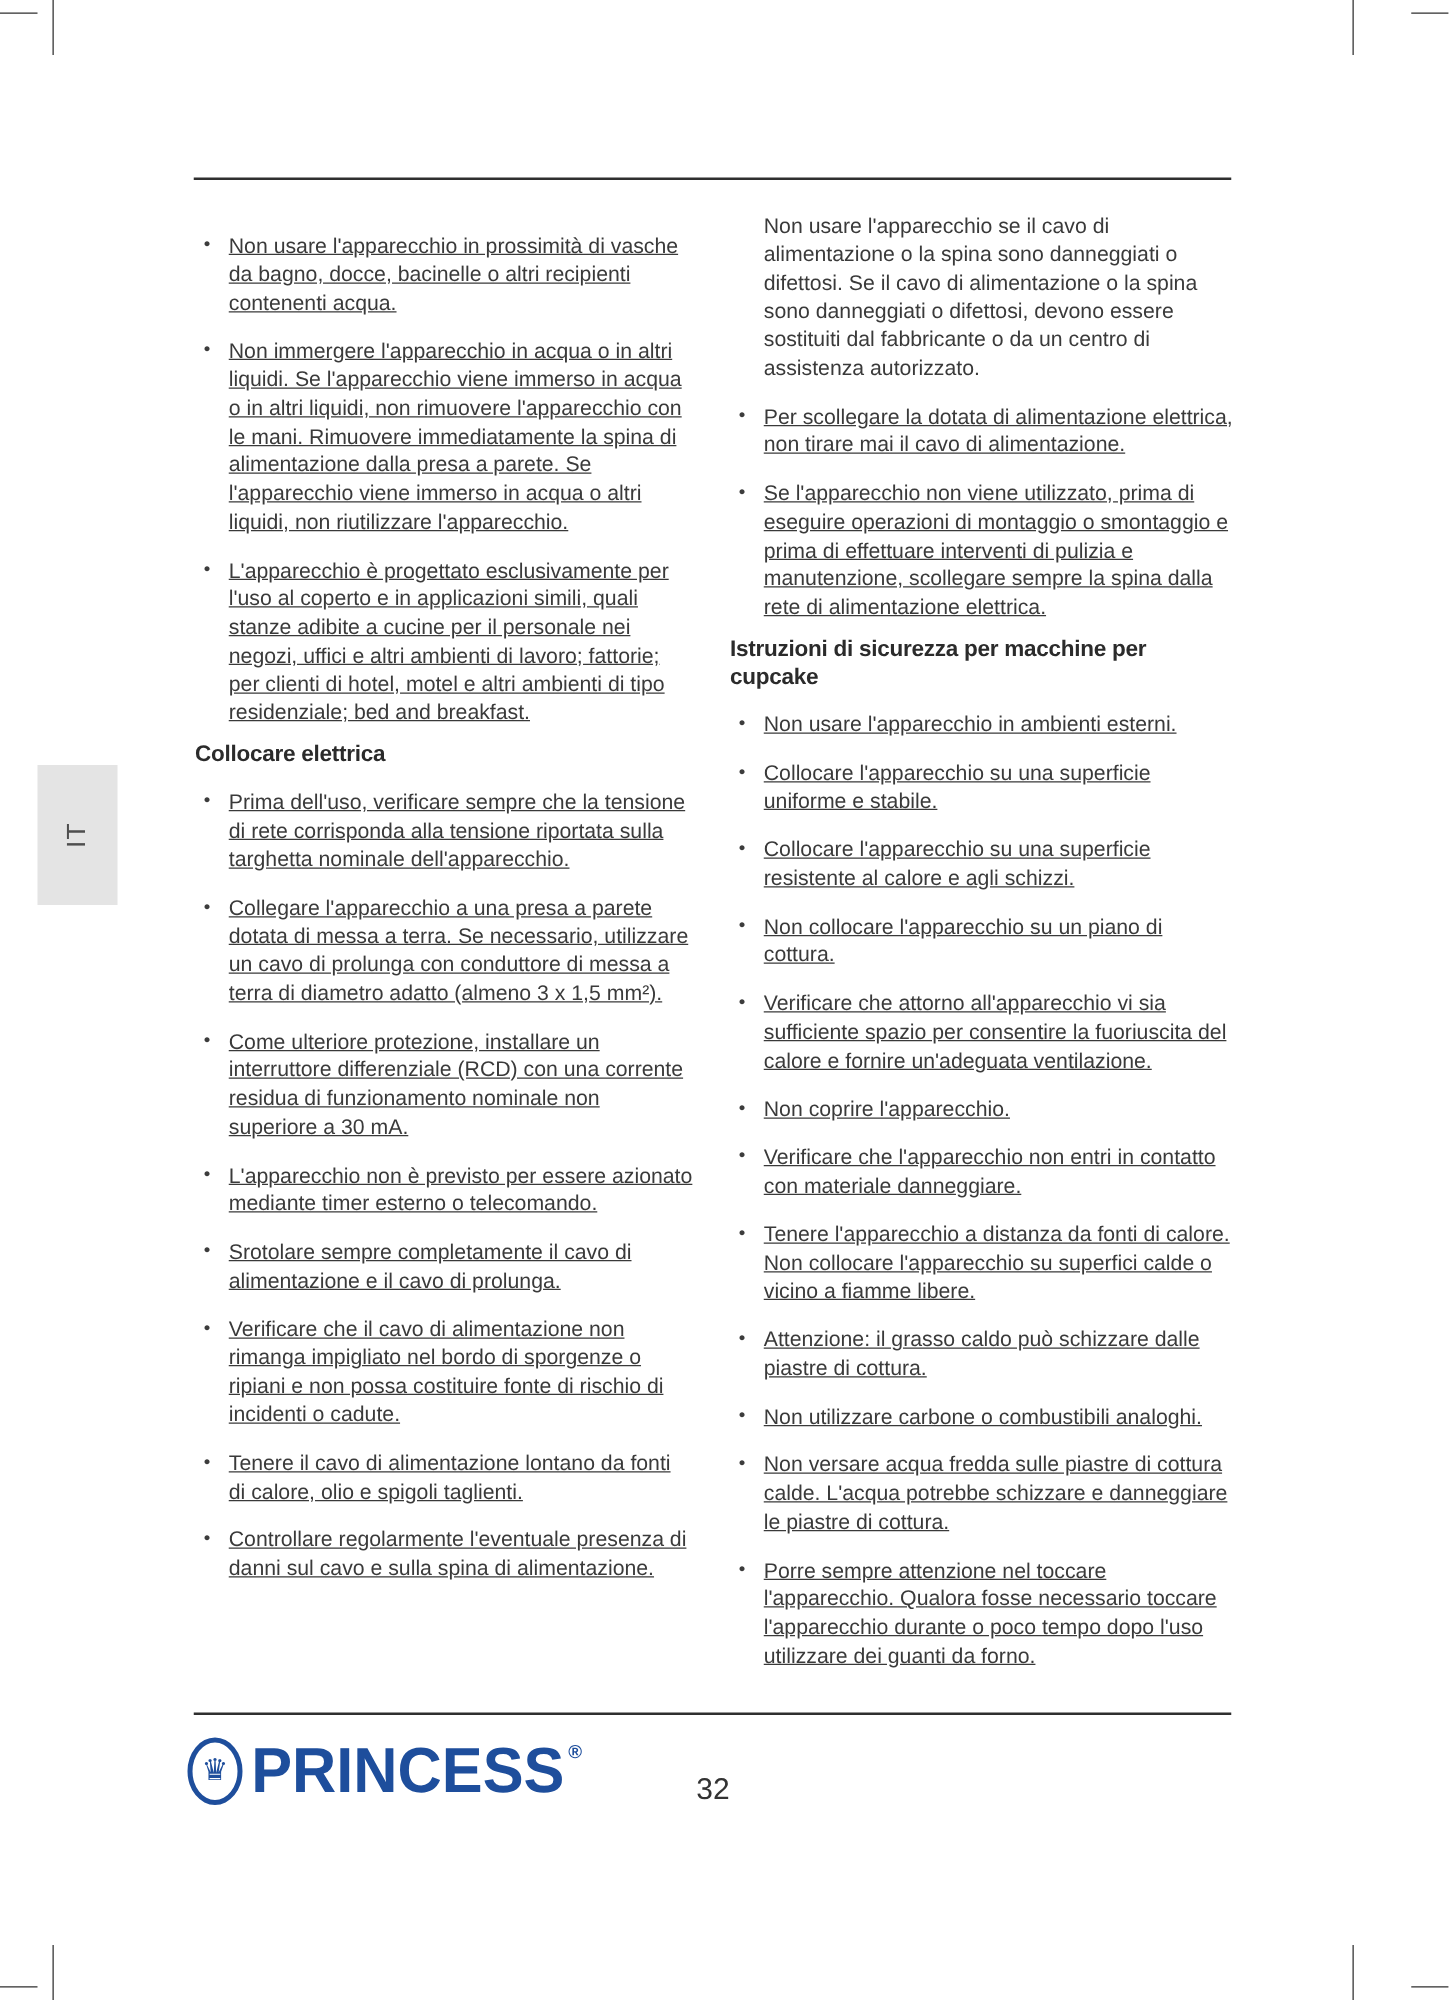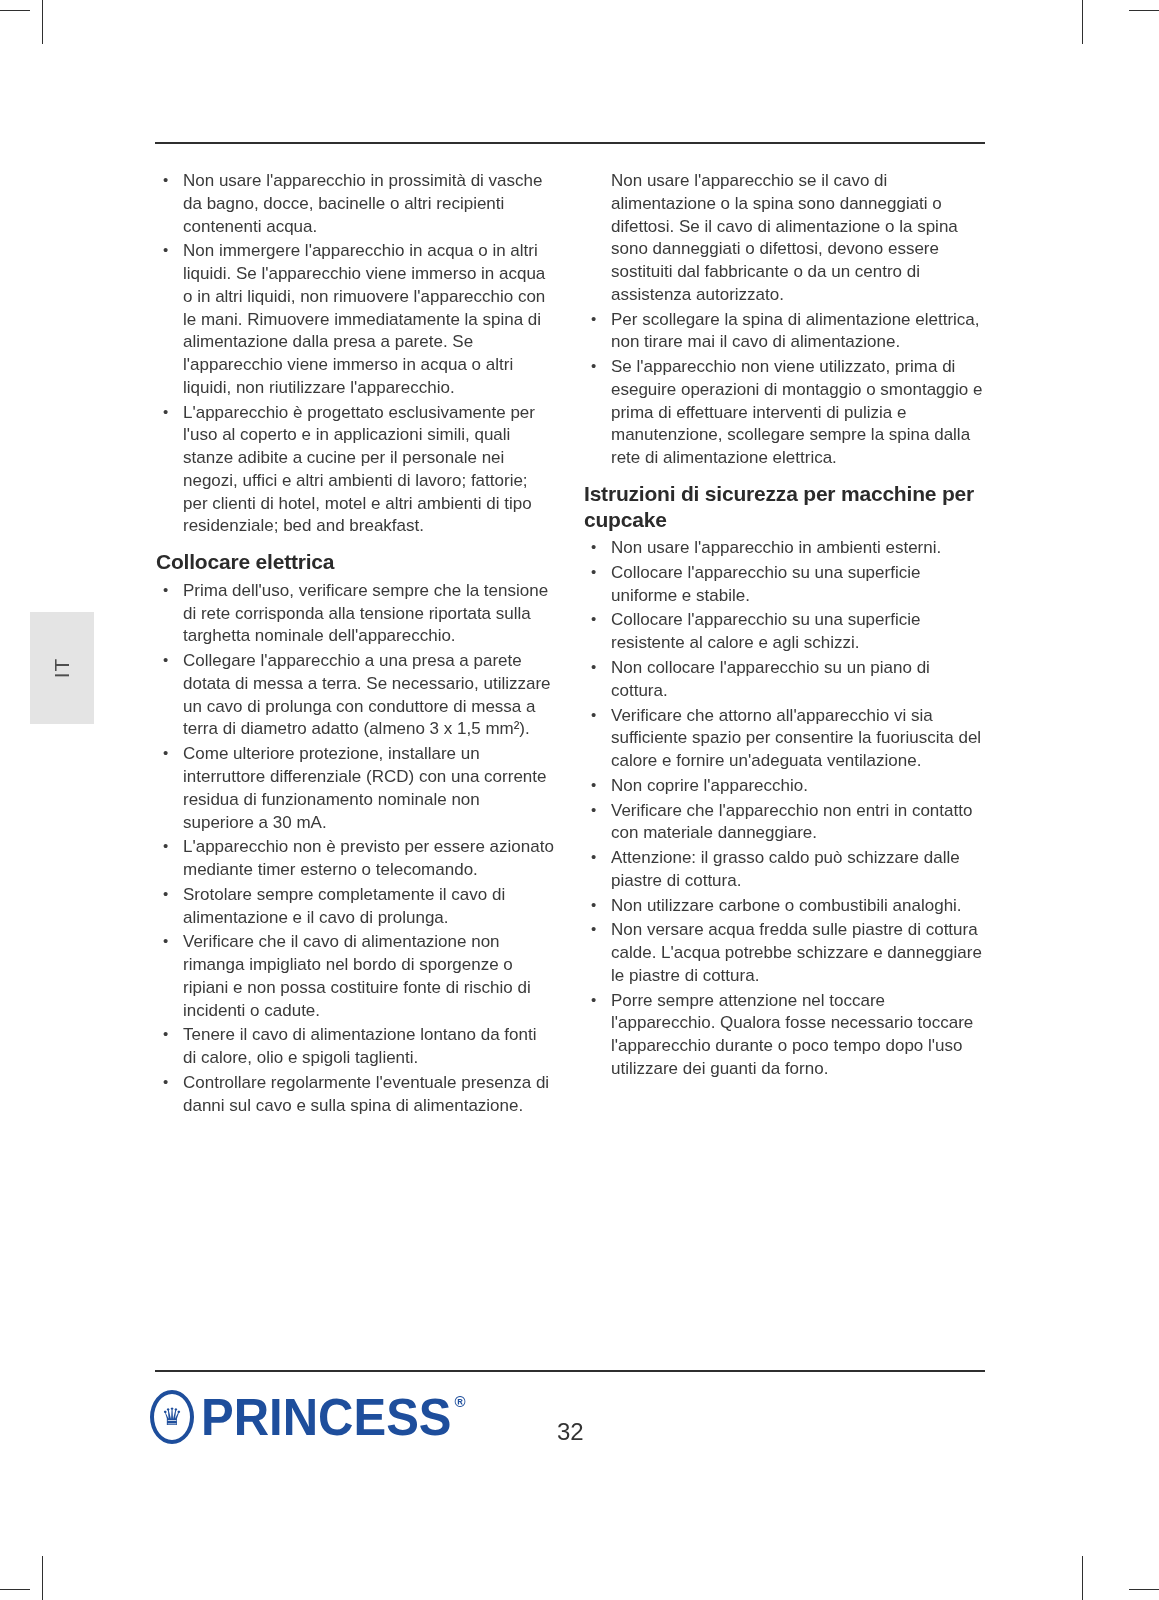--- a/index.html
+++ b/index.html
@@ -8,27 +8,27 @@
     font-family:"Liberation Sans",sans-serif;color:#3a3a3a;overflow:hidden;
   }
   .crop{position:absolute;background:#2f2f2f;}
   .crop.v{width:1px;}
   .crop.h{height:1px;}
   .rule{position:absolute;height:1.5px;background:#2f2f2f;}
   .col{position:absolute;top:170px;font-size:17px;line-height:1.34;}
   .col.left{left:156px;width:398px;}
   .col.right{left:584px;width:404px;}
   ul.bullets{list-style:none;margin:0;padding:0;}
-  ul.bullets li{position:relative;padding-left:27px;margin:0 0 2px 0;}
+  ul.bullets li{position:relative;padding-left:27px;margin:16px 0 2px 0;text-decoration:underline;}
   ul.bullets li::before{
     content:"\2022";position:absolute;left:7px;top:0;
     font-size:15px;color:#3c3c3c;
   }
   h2.section{
-    font-size:21px;font-weight:700;color:#2b2b2b;
+    font-size:18px;font-weight:700;color:#2b2b2b;
     margin:11px 0 5px 0;line-height:1.22;letter-spacing:-0.2px;
   }
   .cont-para{margin:0 0 2px 0;padding-left:27px;}
   .lang-tab{
     position:absolute;left:30px;top:612px;width:64px;height:112px;
     background:#e4e4e4;display:flex;align-items:center;justify-content:center;
   }
   .lang-tab span{
     transform:rotate(-90deg);font-size:21px;color:#4e4e4e;letter-spacing:1px;
   }
@@ -86,32 +86,33 @@
         <li>Srotolare sempre completamente il cavo di alimentazione e il cavo di prolunga.</li>
         <li>Verificare che il cavo di alimentazione non rimanga impigliato nel bordo di sporgenze o ripiani e non possa costituire fonte di rischio di incidenti o cadute.</li>
         <li>Tenere il cavo di alimentazione lontano da fonti di calore, olio e spigoli taglienti.</li>
         <li>Controllare regolarmente l'eventuale presenza di danni sul cavo e sulla spina di alimentazione.</li>
       </ul>
   </section>
 
   <section class="col right">
     <p class="cont-para">Non usare l'apparecchio se il cavo di alimentazione o la spina sono danneggiati o difettosi. Se il cavo di alimentazione o la spina sono danneggiati o difettosi, devono essere sostituiti dal fabbricante o da un centro di assistenza autorizzato.</p>
     <ul class="bullets">
-        <li>Per scollegare la spina di alimentazione elettrica, non tirare mai il cavo di alimentazione.</li>
+        <li>Per scollegare la dotata di alimentazione elettrica, non tirare mai il cavo di alimentazione.</li>
         <li>Se l'apparecchio non viene utilizzato, prima di eseguire operazioni di montaggio o smontaggio e prima di effettuare interventi di pulizia e manutenzione, scollegare sempre la spina dalla rete di alimentazione elettrica.</li>
       </ul>
     <h2 class="section">Istruzioni di sicurezza per macchine per cupcake</h2>
     <ul class="bullets">
         <li>Non usare l'apparecchio in ambienti esterni.</li>
         <li>Collocare l'apparecchio su una superficie uniforme e stabile.</li>
         <li>Collocare l'apparecchio su una superficie resistente al calore e agli schizzi.</li>
         <li>Non collocare l'apparecchio su un piano di cottura.</li>
         <li>Verificare che attorno all'apparecchio vi sia sufficiente spazio per consentire la fuoriuscita del calore e fornire un'adeguata ventilazione.</li>
         <li>Non coprire l'apparecchio.</li>
         <li>Verificare che l'apparecchio non entri in contatto con materiale danneggiare.</li>
+        <li>Tenere l'apparecchio a distanza da fonti di calore. Non collocare l'apparecchio su superfici calde o vicino a fiamme libere.</li>
         <li>Attenzione: il grasso caldo può schizzare dalle piastre di cottura.</li>
         <li>Non utilizzare carbone o combustibili analoghi.</li>
         <li>Non versare acqua fredda sulle piastre di cottura calde. L'acqua potrebbe schizzare e danneggiare le piastre di cottura.</li>
         <li>Porre sempre attenzione nel toccare l'apparecchio. Qualora fosse necessario toccare l'apparecchio durante o poco tempo dopo l'uso utilizzare dei guanti da forno.</li>
       </ul>
   </section>
 
   <div class="rule" style="left:155px;top:1370px;width:830px"></div>
 
   <div class="brand">

